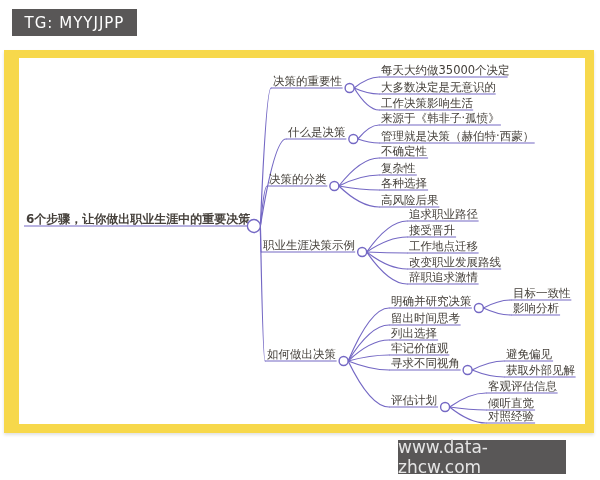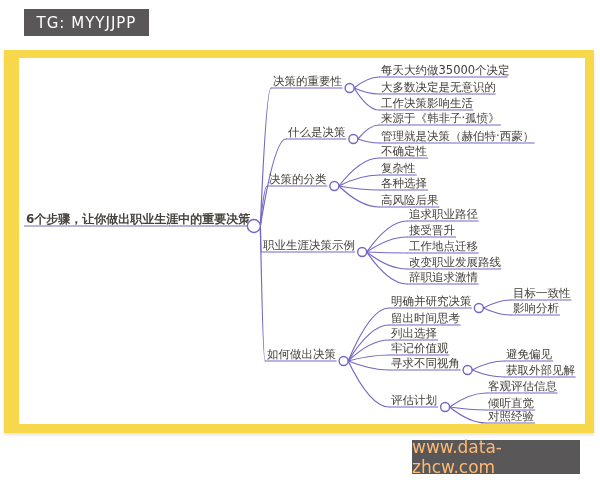--- a/index.html
+++ b/index.html
@@ -1,22 +1,22 @@
 <!DOCTYPE html>
 <html><head>
 <meta charset="utf-8">
 <style>
   html,body{margin:0;padding:0;background:#ffffff;}
   .canvas{position:relative;width:600px;height:480px;background:#ffffff;overflow:hidden;
           font-family:"DejaVu Sans",sans-serif;}
-  .tg-badge{position:absolute;left:24px;top:9px;width:125px;height:27px;
+  .tg-badge{position:absolute;left:12px;top:9px;width:125px;height:27px;
             background:#595757;color:#ffffff;font-size:15px;letter-spacing:1px;
             display:flex;align-items:center;justify-content:center;}
-  .site-badge{position:absolute;left:412px;top:440px;width:168px;height:34px;
-            background:#595757;color:#fdba74;font-size:17px;
+  .site-badge{position:absolute;left:398px;top:440px;width:168px;height:34px;
+            background:#595757;color:#e5e5e5;font-size:17px;
             display:flex;align-items:center;justify-content:center;}
   .frame{position:absolute;left:4px;top:50px;width:590px;height:383px;box-sizing:border-box;
          border-style:solid;border-color:#F7D84B;
          border-top-width:8px;border-right-width:9px;border-bottom-width:9px;border-left-width:15px;
          box-shadow:0 2px 3px rgba(0,0,0,0.12);pointer-events:none;}
   svg#mindmap{position:absolute;left:0;top:0;}
   svg#mindmap text{font-family:"DejaVu Sans",sans-serif;}
 </style>
 </head>
 <body>

